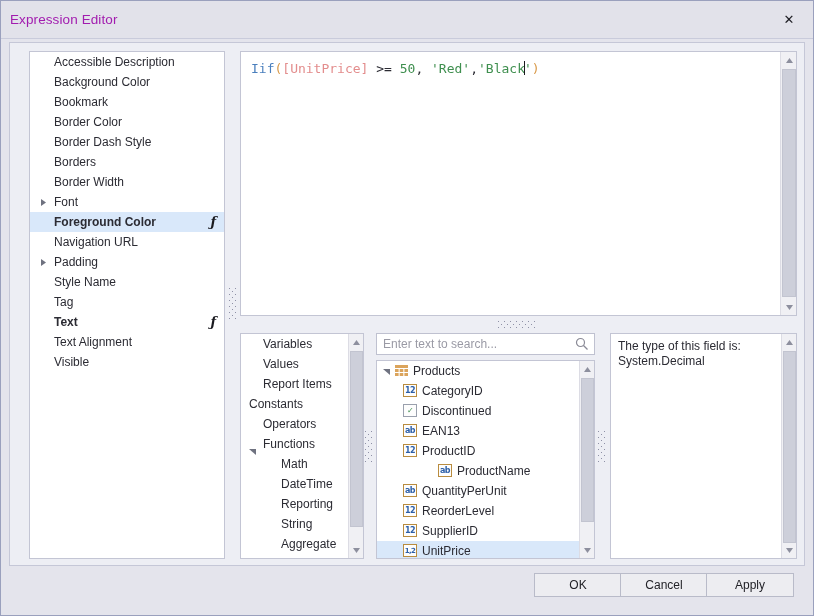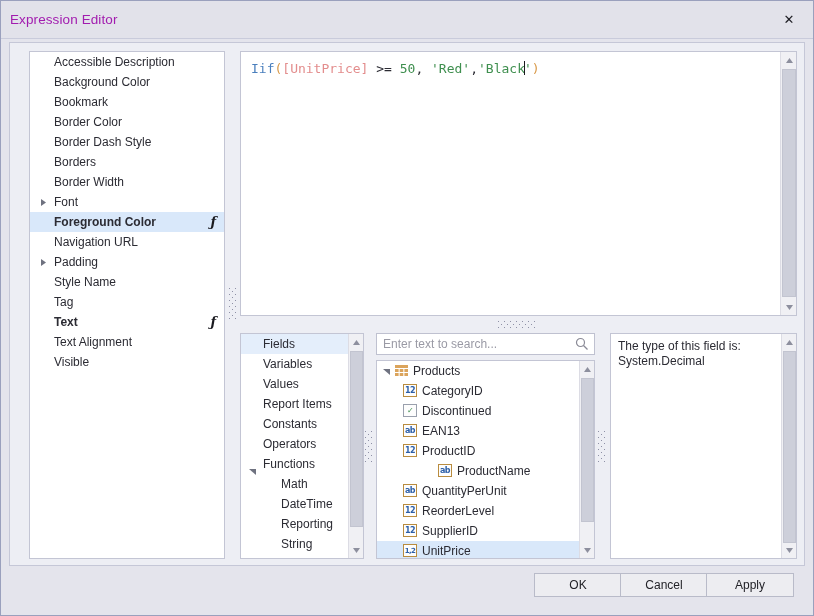--- a/index.html
+++ b/index.html
@@ -408,25 +408,24 @@
         <span class="dot" style="position: absolute; left: 12px; top: 6px;"></span>
         <span class="dot" style="position: absolute; left: 18px; top: 6px;"></span>
         <span class="dot" style="position: absolute; left: 24px; top: 6px;"></span>
         <span class="dot" style="position: absolute; left: 30px; top: 6px;"></span>
         <span class="dot" style="position: absolute; left: 36px; top: 6px;"></span>
       </div>
   </div>
 
   <div id="cat-panel">
 
-  <div class="cat-row selected" style="padding-left: 22px;"><span class="cat-label">Fields</span></div>
       <div class="cat-row" style="padding-left: 22px;"><span class="cat-label">Variables</span></div>
       <div class="cat-row" style="padding-left: 22px;"><span class="cat-label">Values</span></div>
       <div class="cat-row" style="padding-left: 22px;"><span class="cat-label">Report Items</span></div>
-      <div class="cat-row" style="padding-left: 22px;"><span class="cat-label">Constants</span></div>
+      <div class="cat-row" style="padding-left: 8px;"><span class="cat-label">Constants</span></div>
       <div class="cat-row" style="padding-left: 22px;"><span class="cat-label">Operators</span></div>
       <div class="cat-row" style="padding-left: 22px;"><span style="position: absolute; left: 8px; top: 7px;"><svg width="7" height="6" viewBox="0 0 7 6">
             <polygon points="0,0 7,0 7,6" fill="#6f7280"></polygon>
           </svg></span><span class="cat-label">Functions</span></div>
       <div class="cat-row" style="padding-left: 40px;"><span class="cat-label">Math</span></div>
       <div class="cat-row" style="padding-left: 40px;"><span class="cat-label">DateTime</span></div>
       <div class="cat-row" style="padding-left: 40px;"><span class="cat-label">Reporting</span></div>
       <div class="cat-row" style="padding-left: 40px;"><span class="cat-label">String</span></div>
       <div class="cat-row" style="padding-left: 40px;"><span class="cat-label">Aggregate</span></div>
       <div class="sb-v" style="width:15px;">

